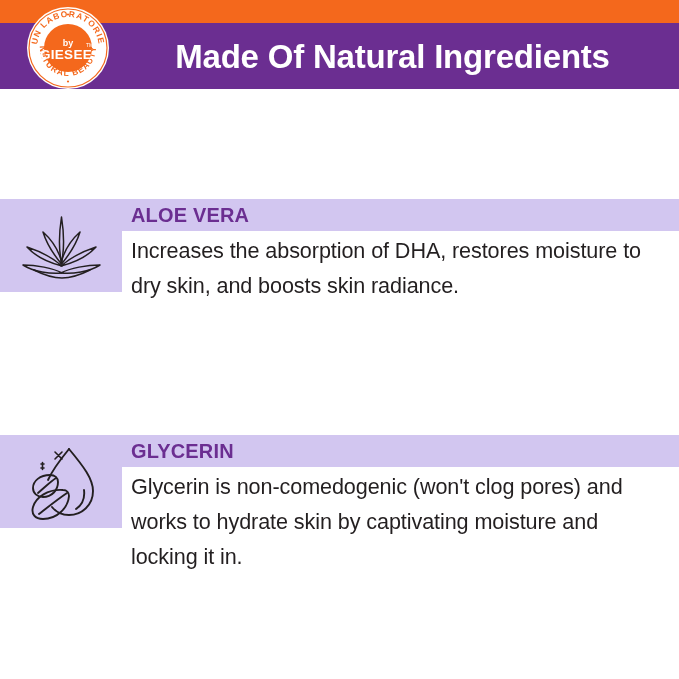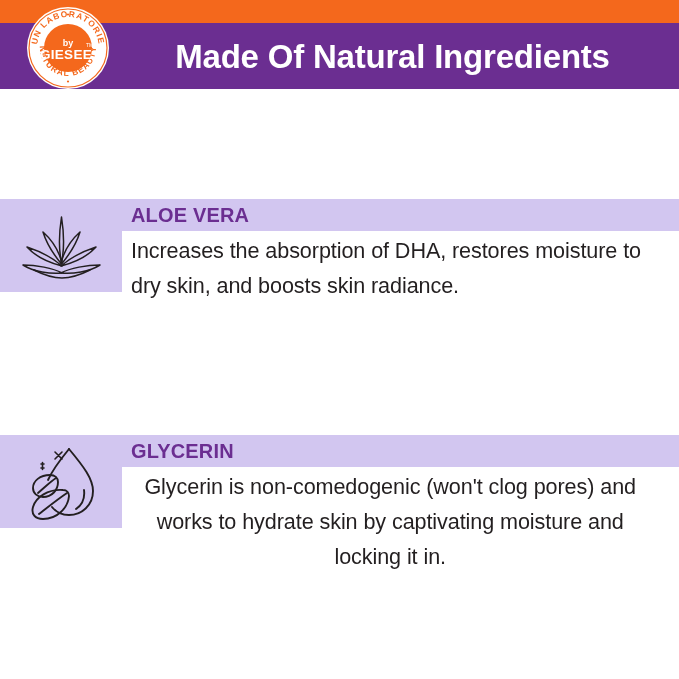--- a/index.html
+++ b/index.html
@@ -88,21 +88,21 @@
     font-family: "Liberation Sans Narrow", "Liberation Sans", sans-serif;
     font-size: 22.5px;
     line-height: 35px;
     letter-spacing: -0.1px;
     transform: scaleX(0.96);
     transform-origin: left top;
   }
 
   
   #row-aloe      { top: 110px; height: 118px; }
-  #row-glycerin  { top: 228px; height: 150px; text-align: center; }
+  #row-glycerin  { top: 228px; height: 150px; }
 
   #row-aloe      .row-iconcol { height: 93px; }
   #row-glycerin  .row-iconcol { height: 93px; }
 
   #row-aloe      .row-icon { top: 2px; }
   #row-glycerin  .row-icon { top: 0px; }
 </style>
 </head>
 <body>
 

